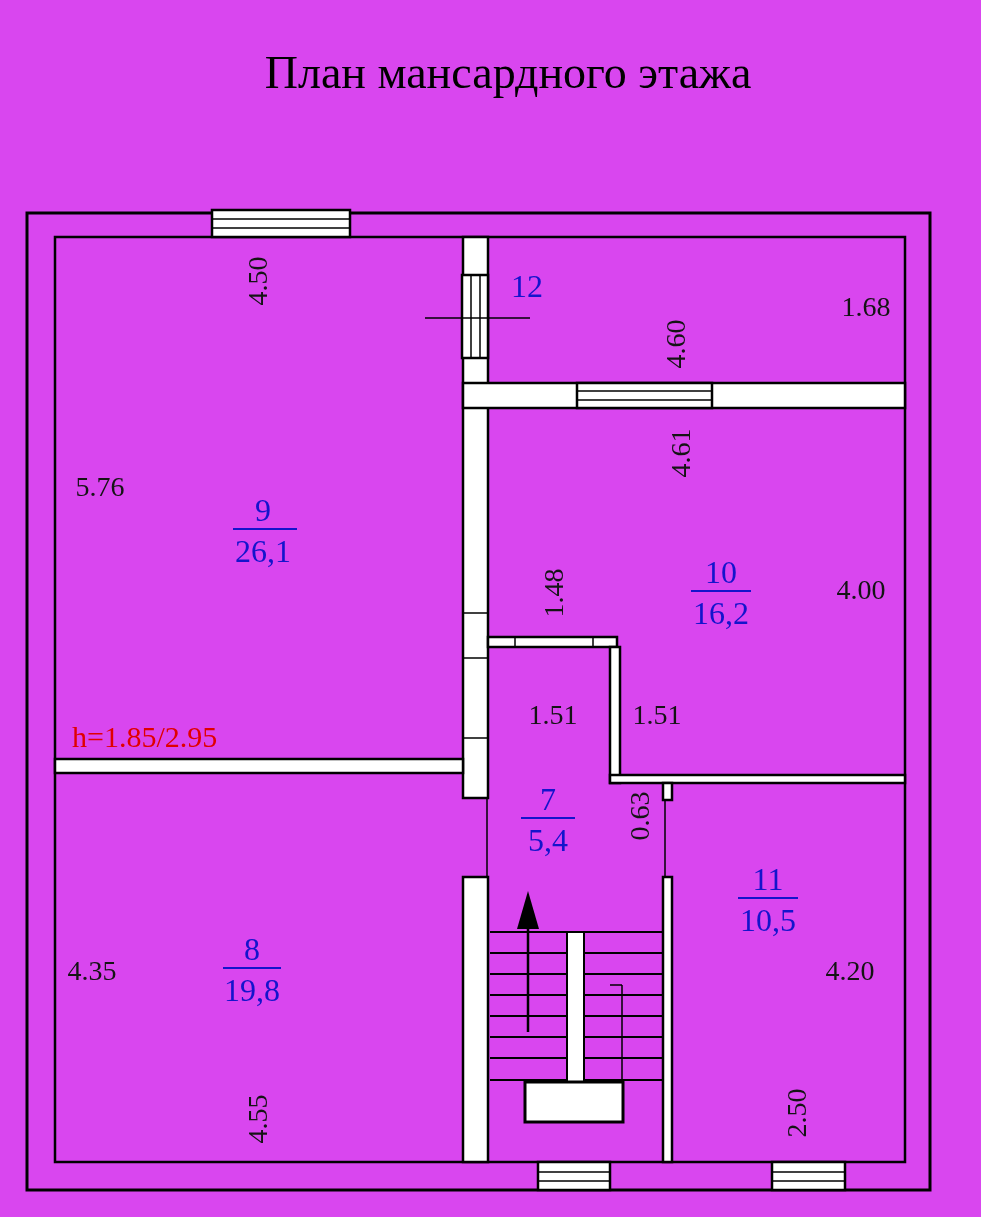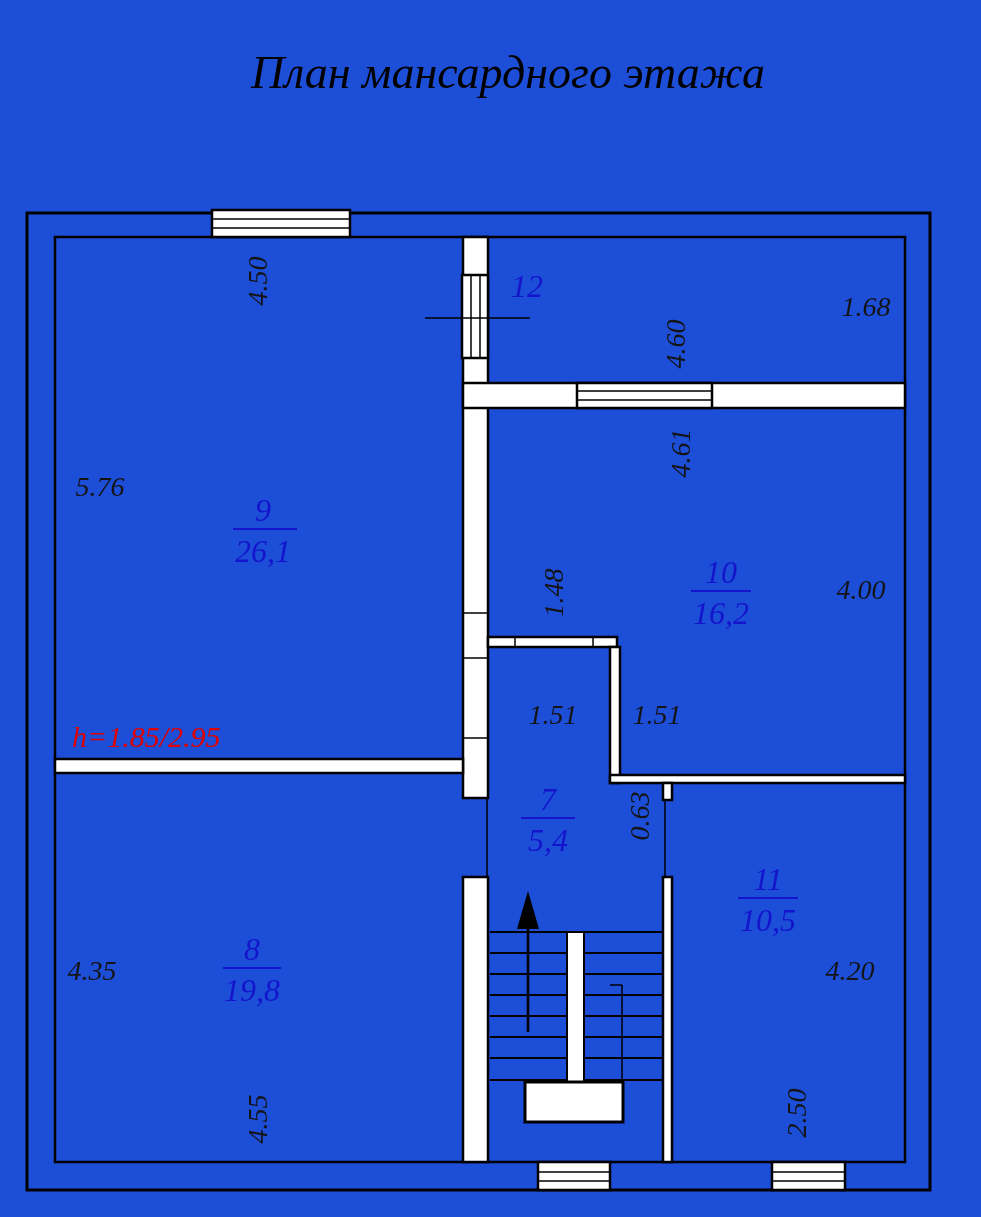--- a/index.html
+++ b/index.html
@@ -1,16 +1,16 @@
 <!DOCTYPE html>
 <html><head>
 <meta charset="utf-8">
 <style>
   html,body{margin:0;padding:0;background:#ffffff;}
-  .page{position:relative;width:981px;height:1217px;background:#1d4ed8;overflow:hidden;font-style:italic;}
+  .page{position:relative;width:981px;height:1217px;background:#d946ef;overflow:hidden;}
   svg{position:absolute;left:0;top:0;}
   text{font-family:"Liberation Serif","DejaVu Serif",serif;}
   .dim{font-size:28px;fill:#141414;}
   .roomlbl{font-size:32px;fill:#1414cc;}
   .title{font-size:46px;fill:#000000;}
   .note{font-size:30px;fill:#e00000;}
 </style>
 </head>
 <body>
 

